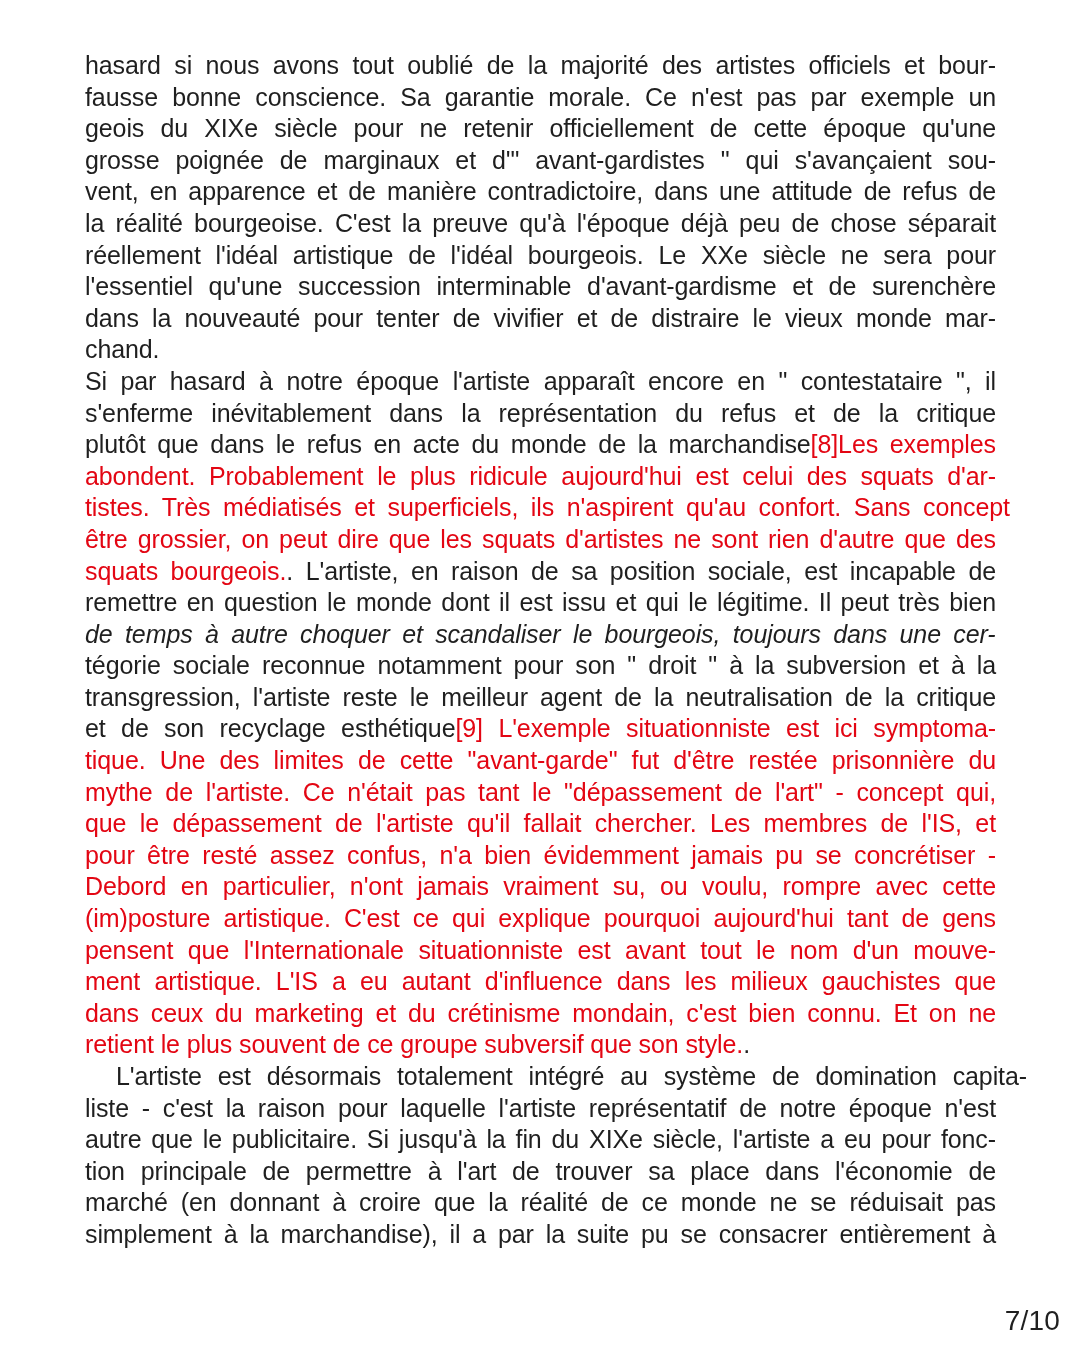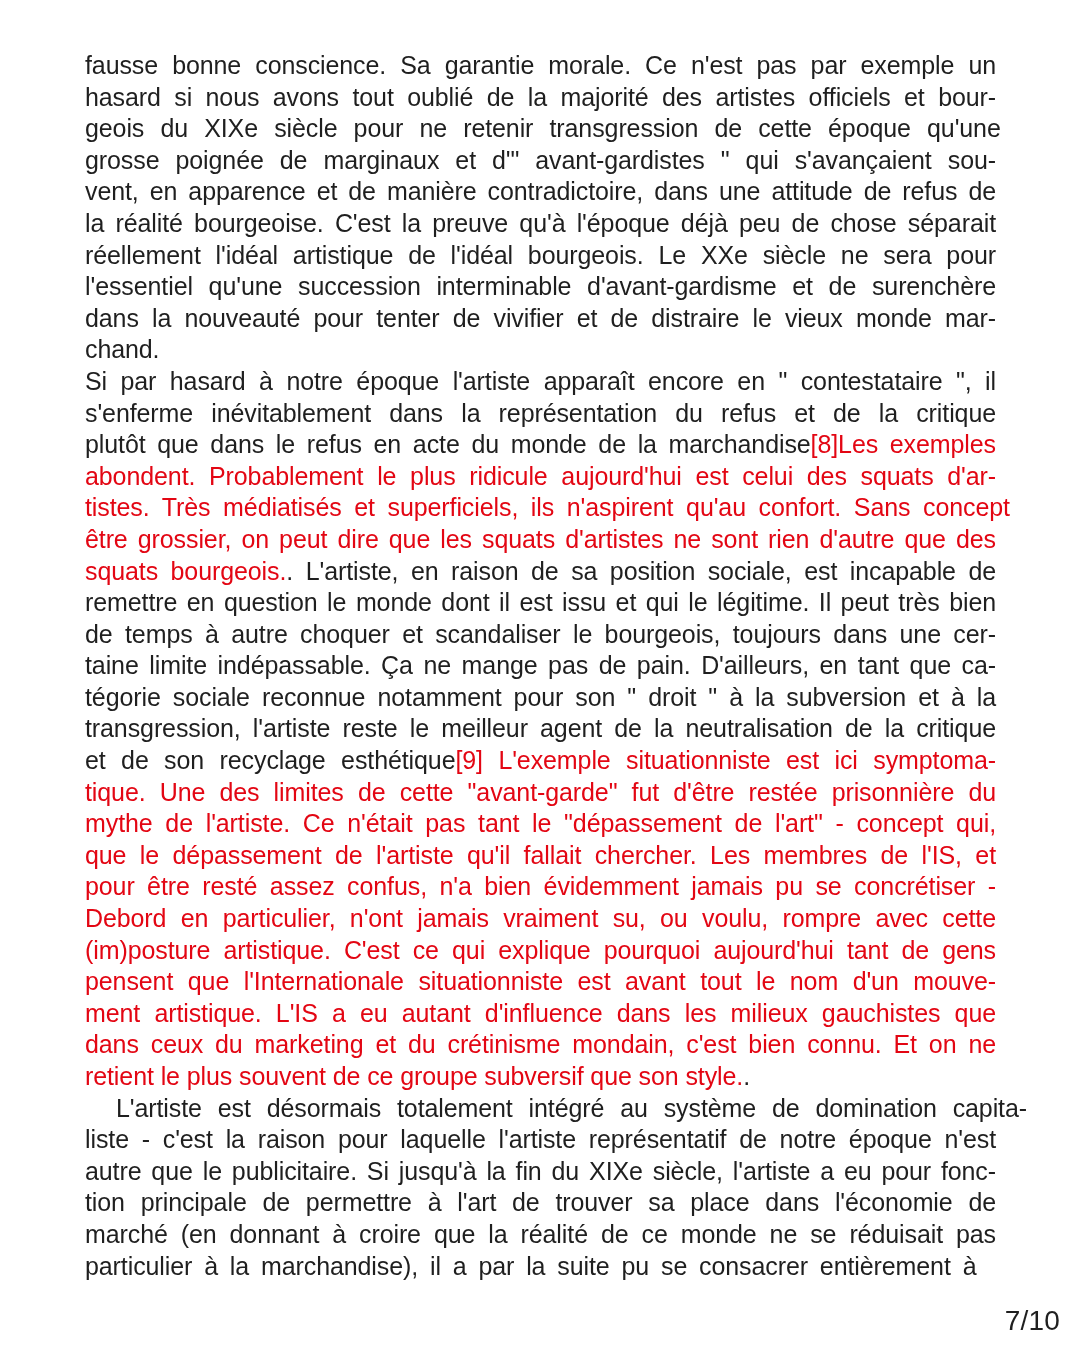--- a/index.html
+++ b/index.html
@@ -40,54 +40,53 @@
     right: 20px;
     font-size: 28px;
     letter-spacing: 0.2px;
   }
 </style>
 </head>
 <body>
 
 <div class="page" style="background: rgb(255, 255, 255);">
   <div class="text-block" style="color: rgb(31, 31, 31);">
+      <div class="line"><span class="line-inner" style="word-spacing: 6.58173px;"><span class="seg">hasard si nous avons tout oublié de la majorité des artistes officiels et bour-</span></span></div>
       <div class="line"><span class="line-inner" style="word-spacing: 7.23438px;"><span class="seg">fausse bonne conscience. Sa garantie morale. Ce n'est pas par exemple un</span></span></div>
-      <div class="line"><span class="line-inner" style="word-spacing: 6.58173px;"><span class="seg">hasard si nous avons tout oublié de la majorité des artistes officiels et bour-</span></span></div>
-      <div class="line"><span class="line-inner" style="word-spacing: 9.31108px;"><span class="seg">geois du XIXe siècle pour ne retenir transgression de cette époque qu'une</span></span></div>
+      <div class="line"><span class="line-inner" style="word-spacing: 9.31108px;"><span class="seg">geois du XIXe siècle pour ne retenir officiellement de cette époque qu'une</span></span></div>
       <div class="line"><span class="line-inner" style="word-spacing: 9.2px;"><span class="seg">grosse poignée de marginaux et d'" avant-gardistes " qui s'avançaient sou-</span></span></div>
       <div class="line"><span class="line-inner" style="word-spacing: 4.17969px;"><span class="seg">vent, en apparence et de manière contradictoire, dans une attitude de refus de</span></span></div>
       <div class="line"><span class="line-inner" style="word-spacing: 4.38281px;"><span class="seg">la réalité bourgeoise. C'est la preuve qu'à l'époque déjà peu de chose séparait</span></span></div>
       <div class="line"><span class="line-inner" style="word-spacing: 7.9929px;"><span class="seg">réellement l'idéal artistique de l'idéal bourgeois. Le XXe siècle ne sera pour</span></span></div>
       <div class="line"><span class="line-inner" style="word-spacing: 8.875px;"><span class="seg">l'essentiel qu'une succession interminable d'avant-gardisme et de surenchère</span></span></div>
       <div class="line"><span class="line-inner" style="word-spacing: 6.31731px;"><span class="seg">dans la nouveauté pour tenter de vivifier et de distraire le vieux monde mar-</span></span></div>
       <div class="line"><span class="line-inner"><span class="seg">chand.</span></span></div>
       <div class="line"><span class="line-inner" style="word-spacing: 6.6274px;"><span class="seg">Si par hasard à notre époque l'artiste apparaît encore en " contestataire ", il</span></span></div>
       <div class="line"><span class="line-inner" style="word-spacing: 11.3156px;"><span class="seg">s'enferme inévitablement dans la représentation du refus et de la critique</span></span></div>
       <div class="line"><span class="line-inner" style="word-spacing: 4.84375px;"><span class="seg">plutôt que dans le refus en acte du monde de la marchandise</span><span class="seg red">[8]Les exemples</span></span></div>
       <div class="line"><span class="line-inner" style="word-spacing: 6.84531px;"><span class="seg red">abondent. Probablement le plus ridicule aujourd'hui est celui des squats d'ar-</span></span></div>
       <div class="line"><span class="line-inner" style="word-spacing: 5.79688px;"><span class="seg red">tistes. Très médiatisés et superficiels, ils n'aspirent qu'au confort. Sans concept</span></span></div>
       <div class="line"><span class="line-inner" style="word-spacing: 3.23103px;"><span class="seg red">être grossier, on peut dire que les squats d'artistes ne sont rien d'autre que des</span></span></div>
       <div class="line"><span class="line-inner" style="word-spacing: 5.66335px;"><span class="seg red">squats bourgeois.</span><span class="seg">. L'artiste, en raison de sa position sociale, est incapable de</span></span></div>
       <div class="line"><span class="line-inner" style="word-spacing: 2.6582px;"><span class="seg">remettre en question le monde dont il est issu et qui le légitime. Il peut très bien</span></span></div>
-      <div class="line"><span class="line-inner" style="word-spacing: 5.55859px;"><span class="seg">de temps à autre choquer et scandaliser le bourgeois, toujours dans une cer-</span></span></div>
-      <div class="line"><span class="line-inner" style="word-spacing: 3.71635px;"><span class="seg">taine limite indépassable. Ça ne mange pas de pain. D'ailleurs, en tant que ca-</span></span></div>
+      <div class="line"><span class="line-inner" style="word-spacing: 5.55859px; font-style: italic;"><span class="seg">de temps à autre choquer et scandaliser le bourgeois, toujours dans une cer-</span></span></div>
       <div class="line"><span class="line-inner" style="word-spacing: 5.19196px;"><span class="seg">tégorie sociale reconnue notamment pour son " droit " à la subversion et à la</span></span></div>
       <div class="line"><span class="line-inner" style="word-spacing: 5.32812px;"><span class="seg">transgression, l'artiste reste le meilleur agent de la neutralisation de la critique</span></span></div>
       <div class="line"><span class="line-inner" style="word-spacing: 8.58333px;"><span class="seg">et de son recyclage esthétique</span><span class="seg red">[9] L'exemple situationniste est ici symptoma-</span></span></div>
       <div class="line"><span class="line-inner" style="word-spacing: 7.3196px;"><span class="seg red">tique. Une des limites de cette "avant-garde" fut d'être restée prisonnière du</span></span></div>
       <div class="line"><span class="line-inner" style="word-spacing: 5.90385px;"><span class="seg red">mythe de l'artiste. Ce n'était pas tant le "dépassement de l'art" - concept qui,</span></span></div>
       <div class="line"><span class="line-inner" style="word-spacing: 6.59505px;"><span class="seg red">que le dépassement de l'artiste qu'il fallait chercher. Les membres de l'IS, et</span></span></div>
       <div class="line"><span class="line-inner" style="word-spacing: 5.63151px;"><span class="seg red">pour être resté assez confus, n'a bien évidemment jamais pu se concrétiser -</span></span></div>
       <div class="line"><span class="line-inner" style="word-spacing: 7.53125px;"><span class="seg red">Debord en particulier, n'ont jamais vraiment su, ou voulu, rompre avec cette</span></span></div>
       <div class="line"><span class="line-inner" style="word-spacing: 6.3px;"><span class="seg red">(im)posture artistique. C'est ce qui explique pourquoi aujourd'hui tant de gens</span></span></div>
       <div class="line"><span class="line-inner" style="word-spacing: 7.66563px;"><span class="seg red">pensent que l'Internationale situationniste est avant tout le nom d'un mouve-</span></span></div>
       <div class="line"><span class="line-inner" style="word-spacing: 7.35085px;"><span class="seg red">ment artistique. L'IS a eu autant d'influence dans les milieux gauchistes que</span></span></div>
       <div class="line"><span class="line-inner" style="word-spacing: 5.07692px;"><span class="seg red">dans ceux du marketing et du crétinisme mondain, c'est bien connu. Et on ne</span></span></div>
       <div class="line"><span class="line-inner"><span class="seg red">retient le plus souvent de ce groupe subversif que son style.</span><span class="seg">.</span></span></div>
       <div class="line"><span class="line-inner" style="word-spacing: 9.03819px; margin-left: 31px;"><span class="seg">L'artiste est désormais totalement intégré au système de domination capita-</span></span></div>
       <div class="line"><span class="line-inner" style="word-spacing: 5.92969px;"><span class="seg">liste - c'est la raison pour laquelle l'artiste représentatif de notre époque n'est</span></span></div>
       <div class="line"><span class="line-inner" style="word-spacing: 3.04479px;"><span class="seg">autre que le publicitaire. Si jusqu'à la fin du XIXe siècle, l'artiste a eu pour fonc-</span></span></div>
       <div class="line"><span class="line-inner" style="word-spacing: 8.92578px;"><span class="seg">tion principale de permettre à l'art de trouver sa place dans l'économie de</span></span></div>
       <div class="line"><span class="line-inner" style="word-spacing: 6.13839px;"><span class="seg">marché (en donnant à croire que la réalité de ce monde ne se réduisait pas</span></span></div>
-      <div class="line"><span class="line-inner" style="word-spacing: 5.03846px;"><span class="seg">particulier à la marchandise), il a par la suite pu se consacrer entièrement à</span></span></div>
+      <div class="line"><span class="line-inner" style="word-spacing: 5.03846px;"><span class="seg">simplement à la marchandise), il a par la suite pu se consacrer entièrement à</span></span></div>
     </div>
   <div class="footer-page-number" style="color: rgb(31, 31, 31);">7/10</div>
 </div>
 
 </body></html>

